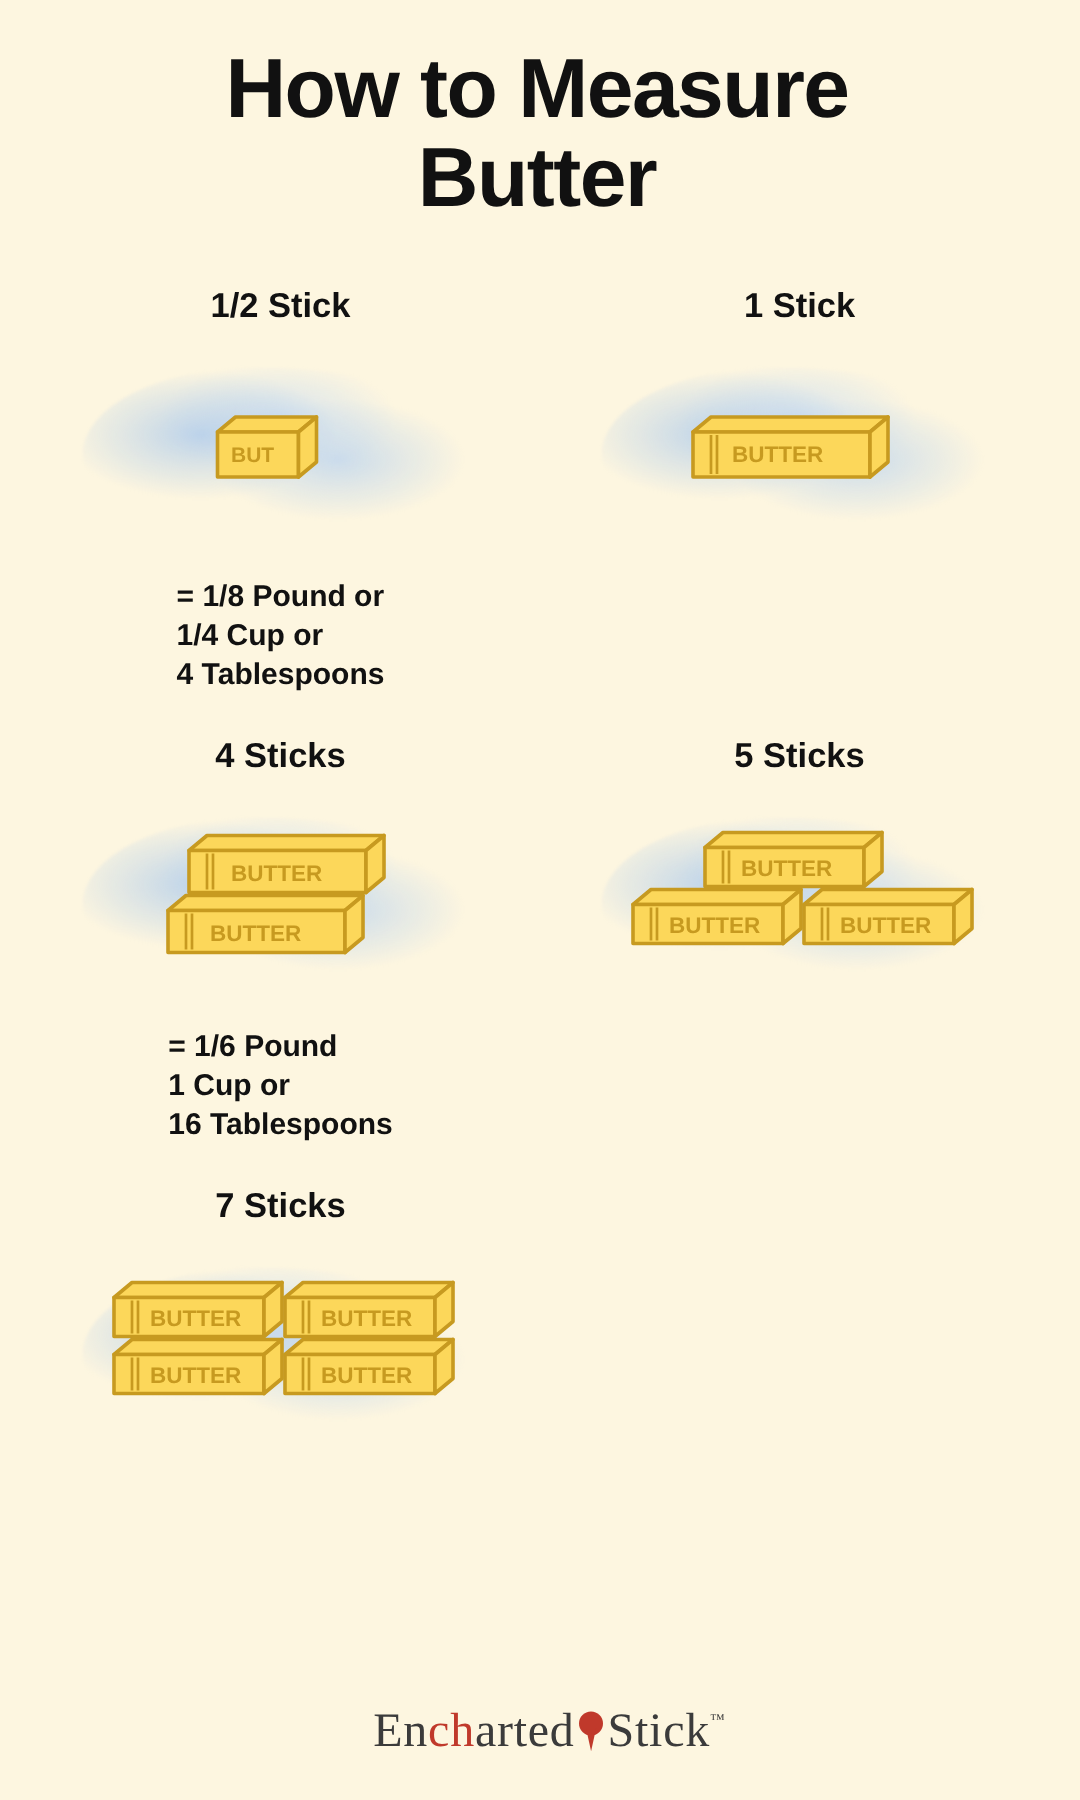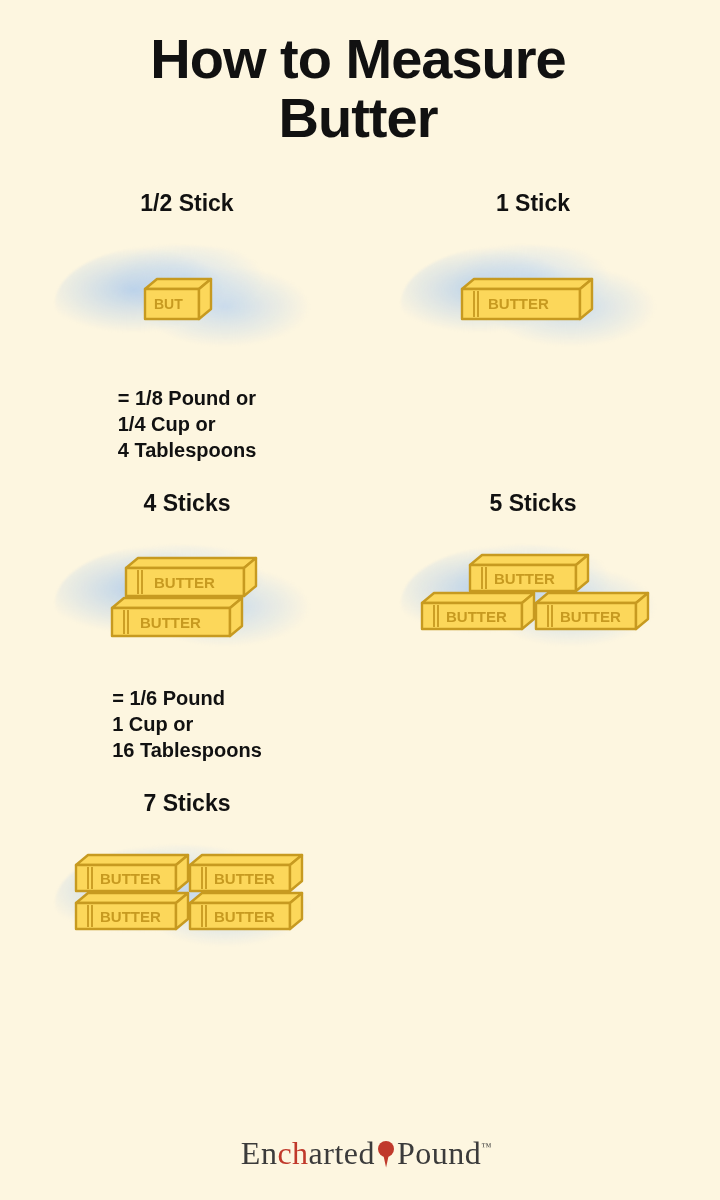--- a/index.html
+++ b/index.html
@@ -286,15 +286,15 @@
 </div>
 
 <div class="footer">
   <span class="logo-text">
     <span>En</span><span class="red">ch</span><span>art</span><span>ed</span>
   </span>
   <span class="logo-pin">
     <span class="head"></span>
       <span class="tail"></span>
   </span>
-  <span class="logo-text">Pound</span>
+  <span class="logo-text">Stick</span>
   <span class="logo-tm">™</span>
 </div>
 
 </body></html>

